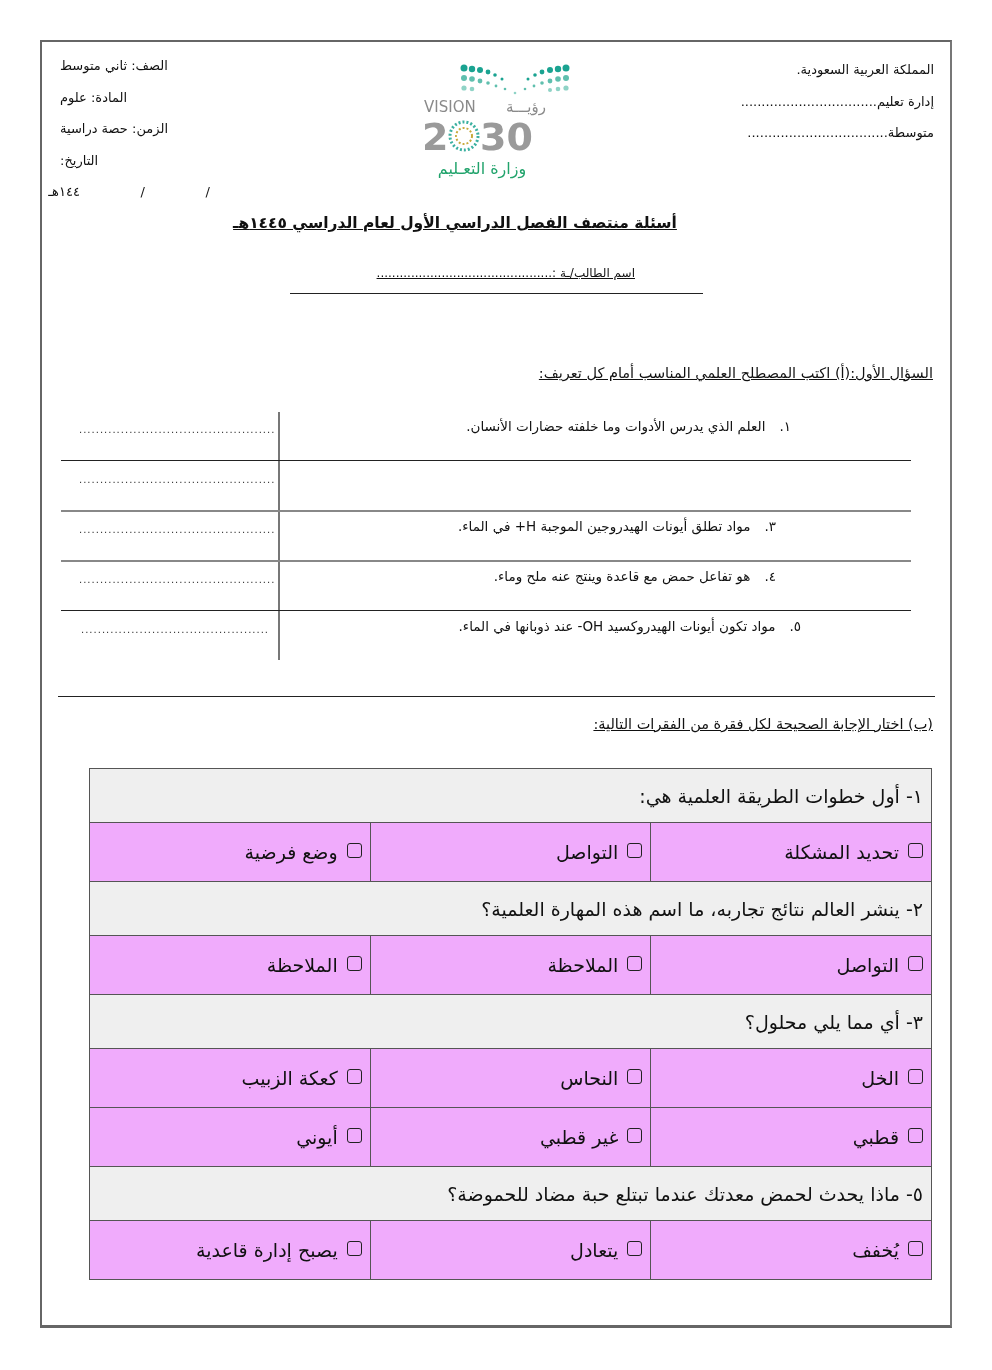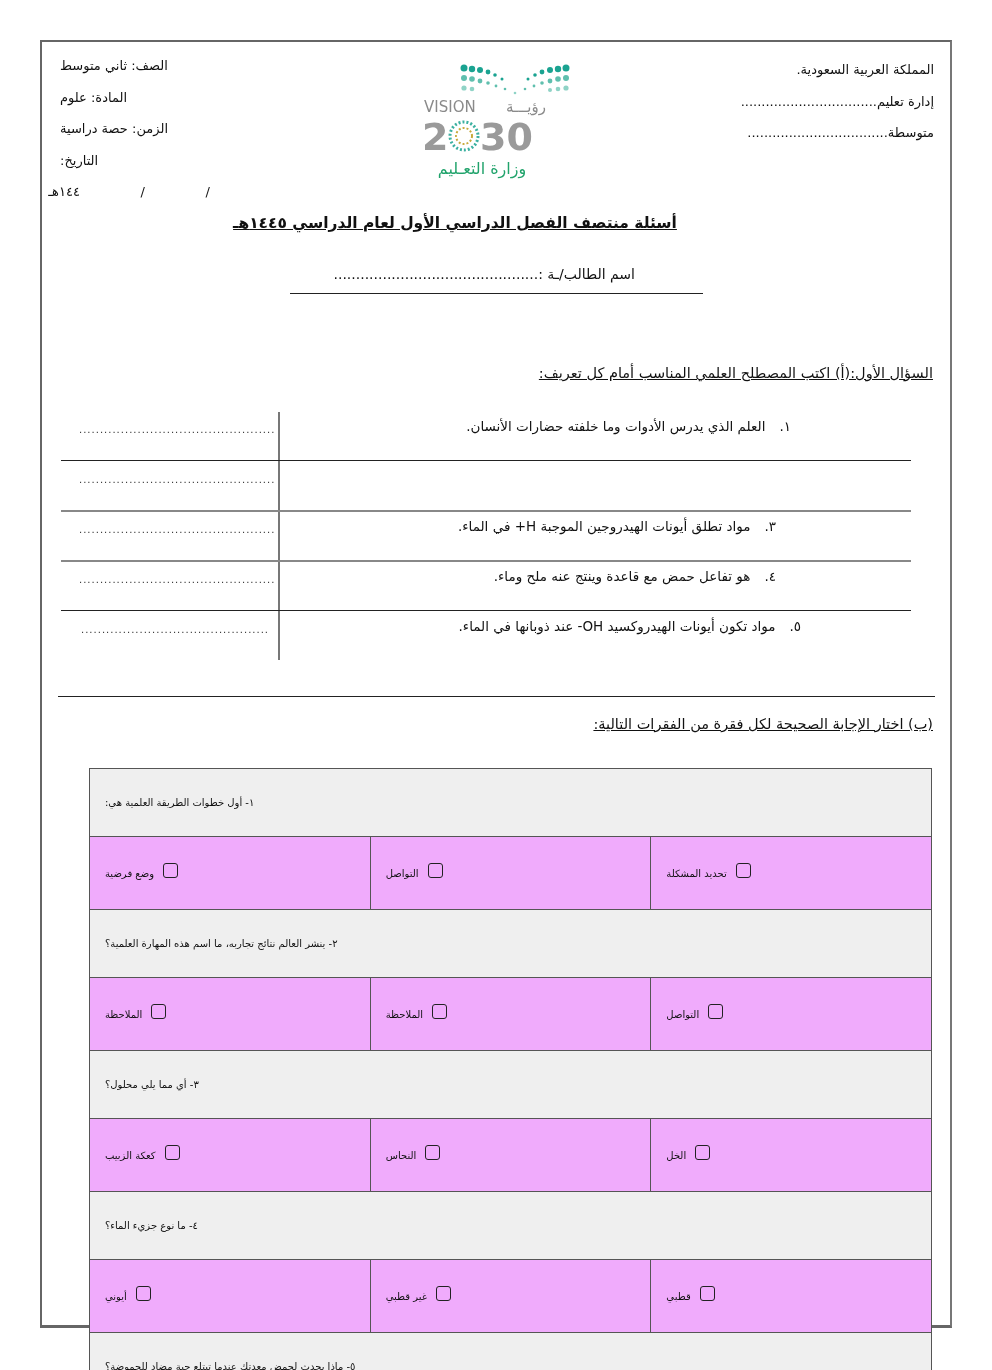--- a/index.html
+++ b/index.html
@@ -8,35 +8,35 @@
     position: absolute; left: 40px; top: 40px; width: 912px; height: 1288px;
     border: 2px solid #666; border-right-color: #777; border-bottom: 3px solid #666; box-sizing: border-box;
   }
   .rtl { direction: rtl; }
   .abs { position: absolute; }
   .hdr-right { right: 58px; top: 54px; width: 220px; text-align: right; font-size: 13px; line-height: 31.5px; }
   .hdr-left { left: 60px; top: 50px; width: 150px; text-align: left; font-size: 13px; line-height: 31.5px; }
   .date-slots { display: inline-block; word-spacing: 8px; }
   .logo { left: 418px; top: 60px; width: 160px; height: 120px; }
   .exam-title { left: 200px; top: 214px; width: 510px; text-align: center; font-size: 15.5px; font-weight: bold; text-decoration: underline; }
-  .student-name { left: 290px; top: 266px; width: 345px; font-size: 14px; }
+  .student-name { left: 290px; top: 266px; width: 345px; font-size: 12px; text-decoration: underline; }
   .name-underline { left: 290px; top: 293px; width: 413px; height: 0; border-top: 1.5px solid #222; }
   .q1-heading { left: 480px; top: 365px; width: 453px; text-align: right; font-size: 14.5px; text-decoration: underline; }
   .defs { left: 61px; top: 412px; width: 850px; height: 248px; }
   .def-row { position: absolute; left: 0; width: 850px; height: 50px; }
   .def-row .def-text { position: absolute; right: 120px; top: 6px; font-size: 13.5px; white-space: nowrap; }
   .def-row .def-num { margin-left: 14px; }
   .def-row .def-answer { position: absolute; left: 18px; top: 12px; font-size: 10px; letter-spacing: 1px; color: #333; }
   .def-divider { position: absolute; left: 0; width: 850px; height: 0; border-top: 1.5px solid #222; }
   .def-divider.gray { border-top: 2px solid #888; }
   .def-vline { position: absolute; left: 217px; top: 0; width: 0; height: 248px; border-left: 2px solid #777; }
   .sec-divider { left: 58px; top: 696px; width: 877px; height: 0; border-top: 1.5px solid #222; }
   .qb-heading { left: 450px; top: 716px; width: 483px; text-align: right; font-size: 14.5px; text-decoration: underline; }
   .mcq { left: 89px; top: 768px; width: 843px; border-collapse: collapse; direction: rtl; }
-  .mcq td { border: 1.5px solid #555; text-align: left; font-size: 10px; padding: 15px; }
+  .mcq td { border: 1.5px solid #555; text-align: right; font-size: 19px; padding: 8px; }
   .mcq tr.qrow td { background: #efefef; height: 37px; }
   .mcq tr.orow td { background: #f0abfc; height: 42px; width: 33.33%; }
   .cbx { display: inline-block; width: 13px; height: 13px; border: 1.5px solid #222; border-radius: 3px; vertical-align: middle; margin-left: 9px; position: relative; top: -3px; }
 </style>
 </head>
 <body>
 
 <div class="page-frame"></div>
 
 <div class="abs hdr-right rtl">
@@ -167,23 +167,20 @@
 
   <tr class="qrow">
     <td colspan="3">٣- أي مما يلي محلول؟</td>
   </tr>
   <tr class="orow">
     <td><span class="cbx"></span><span>الخل</span></td>
     <td><span class="cbx"></span><span>النحاس</span></td>
     <td><span class="cbx"></span><span>كعكة الزبيب</span></td>
   </tr>
 
-  <tr class="qrow">
-    <td colspan="3">٤- ما نوع جزيء الماء؟</td>
-  </tr>
   <tr class="orow">
     <td><span class="cbx"></span><span>قطبي</span></td>
     <td><span class="cbx"></span><span>غير قطبي</span></td>
     <td><span class="cbx"></span><span>أيوني</span></td>
   </tr>
 
   <tr class="qrow">
     <td colspan="3">٥- ماذا يحدث لحمض معدتك عندما تبتلع حبة مضاد للحموضة؟</td>
   </tr>
   <tr class="orow">

